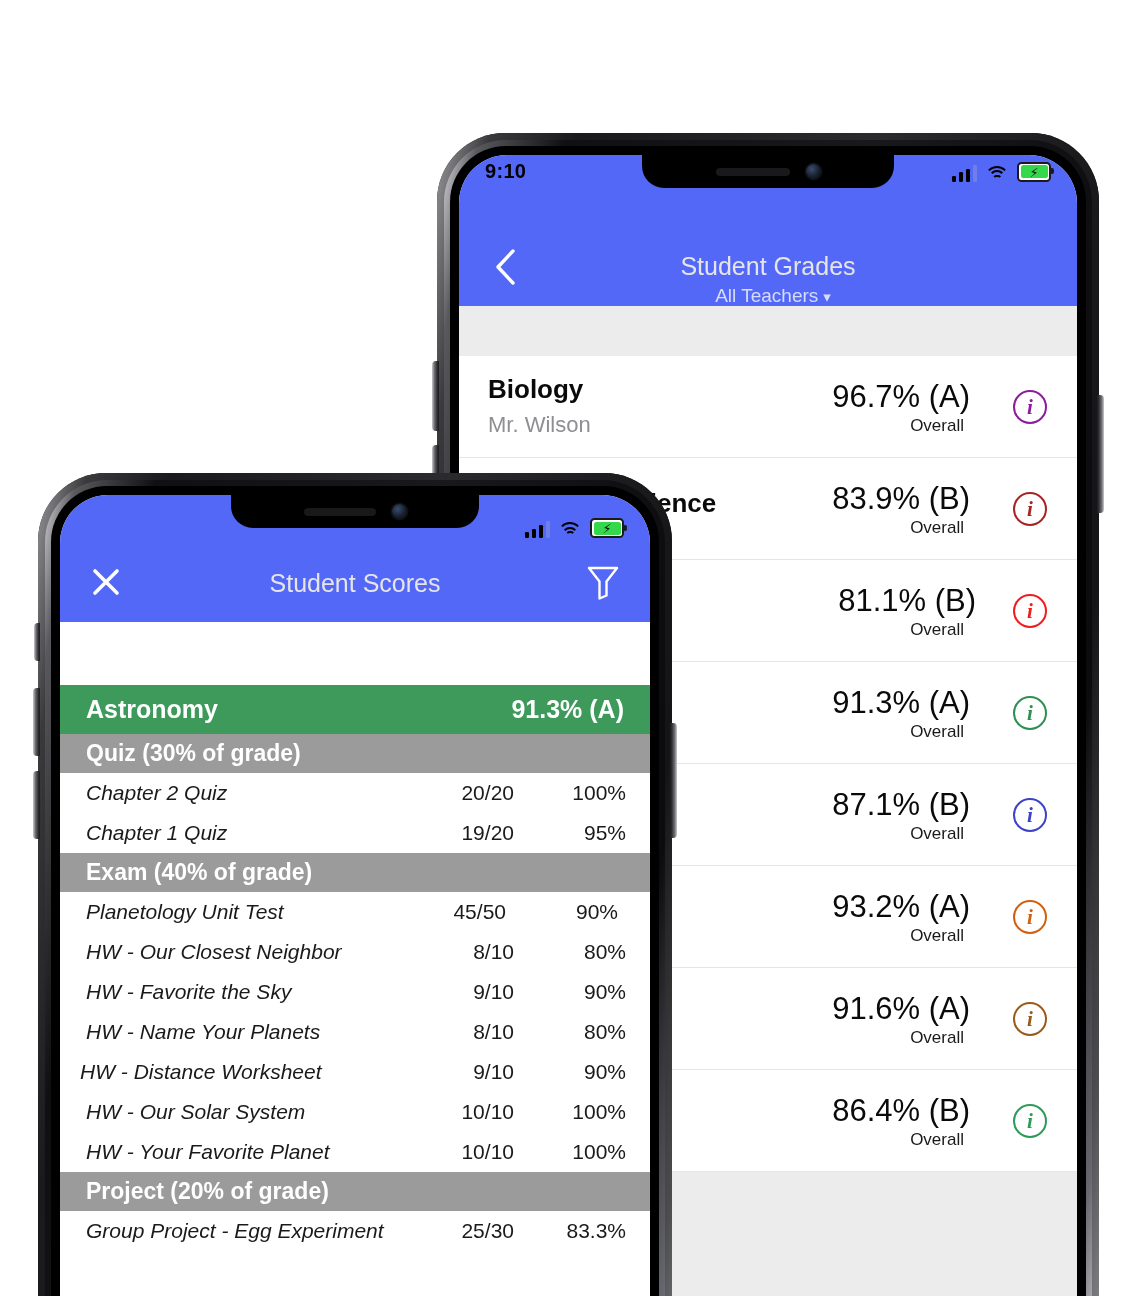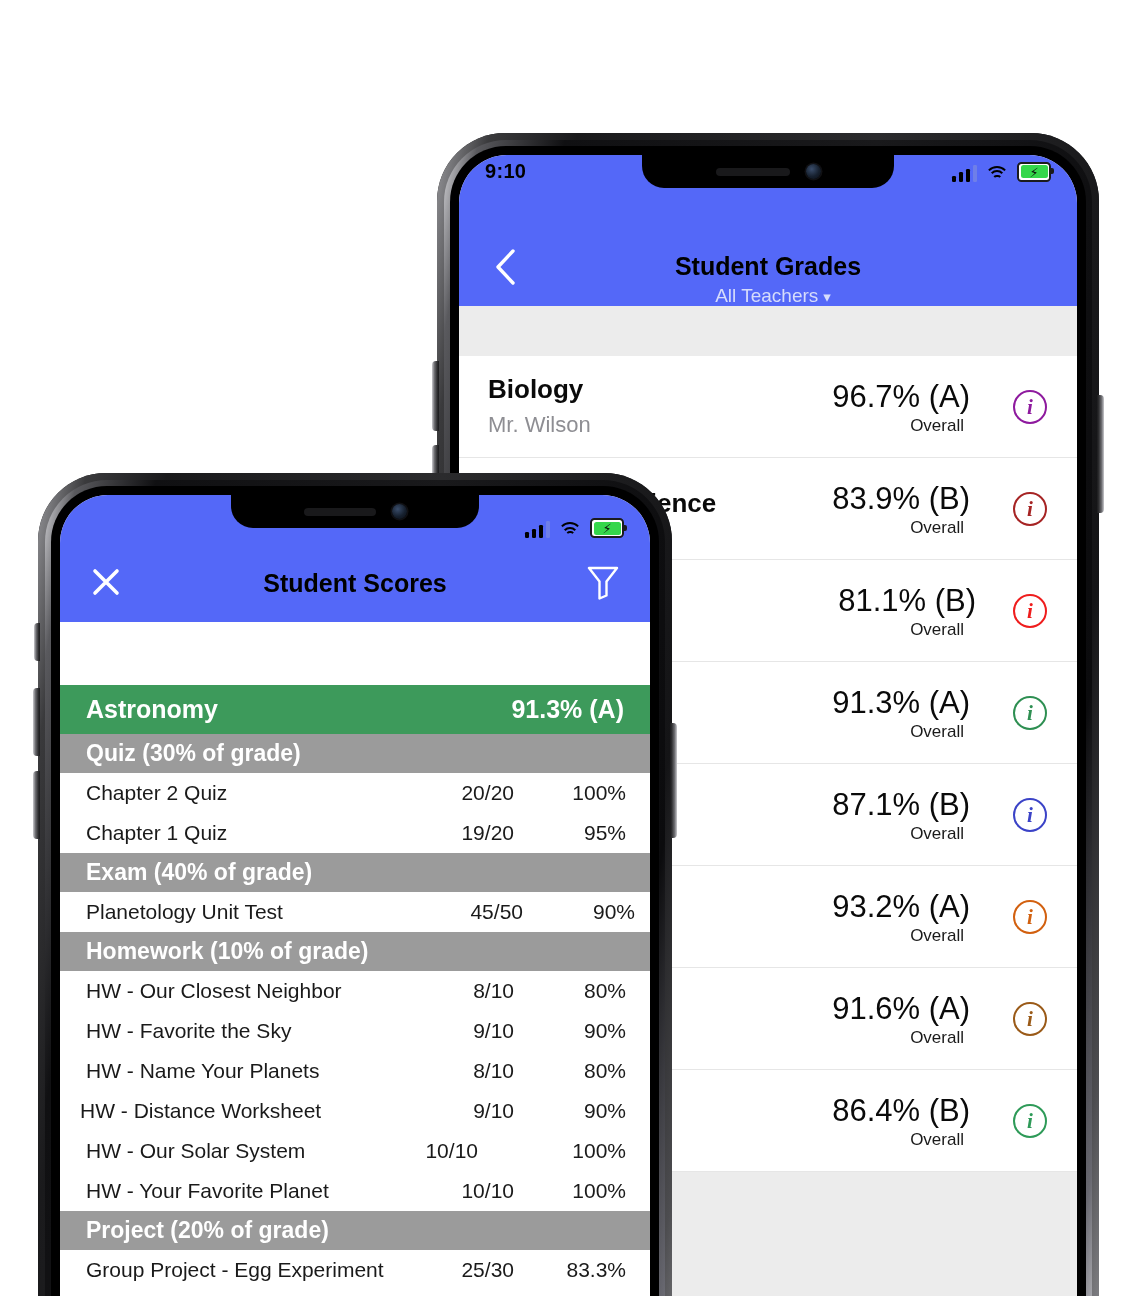--- a/index.html
+++ b/index.html
@@ -55,42 +55,42 @@
   .wifi .w1{width:21px;height:21px;top:1px}
   .wifi .w2{width:13px;height:13px;top:5.5px}
   .wifi .w3{width:5.5px;height:5.5px;top:10px;border-width:2.8px}
   .batt{position:relative;width:30px;height:16px;border:2px solid #1b1b1d;border-radius:4.5px;background:#fff;}
   .batt .fill{position:absolute;inset:1.5px;border-radius:2.5px;background:#35d74b;}
   .batt .cap{position:absolute;right:-4.5px;top:4.5px;width:2.6px;height:6px;background:#1b1b1d;border-radius:0 2px 2px 0;}
   .bolt{position:absolute;left:50%;top:50%;transform:translate(-50%,-50%);font-size:13px;line-height:1;color:#0a0a0a;font-weight:700;}
 
   
   .navbar{position:absolute;left:0;right:0;background:#5468f8;z-index:10;}
-  .nav-title{position:absolute;left:0;right:0;text-align:center;color:#000000;font-weight:700;}
+  .nav-title{position:absolute;left:0;right:0;text-align:center;color:#e5e5e5;font-weight:400;}
   .nav-sub{position:absolute;left:10px;right:0;text-align:center;color:#d6dcfb;font-weight:400;}
   .nav-left,.nav-right{position:absolute;display:flex;align-items:center;justify-content:center;cursor:pointer;}
 
   
   .spacer{background:#ececec;}
   .grade-row{position:relative;background:#fff;border-bottom:1px solid #e6e6e6;}
   .g-course{position:absolute;left:29px;font-weight:700;color:#0a0a0a;}
   .g-teacher{position:absolute;left:29px;color:#8e8e93;}
   .g-pct{position:absolute;text-align:right;color:#0a0a0a;font-weight:400;}
   .g-overall{position:absolute;text-align:right;color:#1a1a1a;}
   .infoico{position:absolute;border-radius:50%;border:2px solid currentColor;
            display:flex;align-items:center;justify-content:center;
            font-family:"Liberation Serif","DejaVu Serif",serif;font-style:italic;font-weight:700;cursor:pointer;}
 
   
   .course-hdr{background:#3d9a5b;color:#fff;display:flex;align-items:center;justify-content:space-between;}
   .course-hdr .nm{font-weight:700;}
   .course-hdr .pc{font-weight:700;}
   .cat-hdr{background:#9b9b9b;color:#fff;font-weight:700;display:flex;align-items:center;}
   .asn-row{background:#fff;display:flex;align-items:center;color:#1a1a1a;}
-  .asn-row .nm{flex:1;}
+  .asn-row .nm{flex:1;font-style:italic;}
   .asn-row .pts{width:120px;text-align:right;}
   .asn-row .pct{width:112px;text-align:right;}
 </style>
 </head>
 <body>
 
 <div class="stage">
 
   <div class="phone" id="backPhone" style="left:437px;top:133px;width:662px;height:1240px;">
     <div class="edge"></div>
@@ -270,27 +270,24 @@
             <div class="pct">100%</div>
           </div>
           <div class="asn-row" style="height: 40px; padding: 0px 24px 0px 26px; font-size: 21px;">
             <div class="nm">Chapter 1 Quiz</div>
             <div class="pts">19/20</div>
             <div class="pct">95%</div>
           </div>
           <div class="cat-hdr" style="height: 39px; padding: 0px 26px; font-size: 23px;">
             <span>Exam (40% of grade)</span>
           </div>
-          <div class="asn-row" style="height: 40px; padding: 0px 15px 0px 26px; font-size: 21px;">
+          <div class="asn-row" style="height: 40px; padding: 0px 32px 0px 26px; font-size: 21px;">
             <div class="nm">Planetology Unit Test</div>
             <div class="pts">45/50</div>
             <div class="pct">90%</div>
-          </div>
-          <div class="cat-hdr" style="height: 39px; padding: 0px 26px; font-size: 23px;">
-            <span>Homework (10% of grade)</span>
           </div>
           <div class="asn-row" style="height: 40px; padding: 0px 24px 0px 26px; font-size: 21px;">
             <div class="nm">HW - Our Closest Neighbor</div>
             <div class="pts">8/10</div>
             <div class="pct">80%</div>
           </div>
           <div class="asn-row" style="height: 40px; padding: 0px 24px 0px 26px; font-size: 21px;">
             <div class="nm">HW - Favorite the Sky</div>
             <div class="pts">9/10</div>
             <div class="pct">90%</div>
@@ -298,21 +295,21 @@
           <div class="asn-row" style="height: 40px; padding: 0px 24px 0px 26px; font-size: 21px;">
             <div class="nm">HW - Name Your Planets</div>
             <div class="pts">8/10</div>
             <div class="pct">80%</div>
           </div>
           <div class="asn-row" style="height: 40px; padding: 0px 24px 0px 20px; font-size: 21px;">
             <div class="nm">HW - Distance Worksheet</div>
             <div class="pts">9/10</div>
             <div class="pct">90%</div>
           </div>
-          <div class="asn-row" style="height: 40px; padding: 0px 24px 0px 26px; font-size: 21px; gap: 36px;">
+          <div class="asn-row" style="height: 40px; padding: 0px 24px 0px 26px; font-size: 21px;">
             <div class="nm">HW - Our Solar System</div>
             <div class="pts">10/10</div>
             <div class="pct">100%</div>
           </div>
           <div class="asn-row" style="height: 40px; padding: 0px 24px 0px 26px; font-size: 21px;">
             <div class="nm">HW - Your Favorite Planet</div>
             <div class="pts">10/10</div>
             <div class="pct">100%</div>
           </div>
           <div class="cat-hdr" style="height: 39px; padding: 0px 26px; font-size: 23px;">

